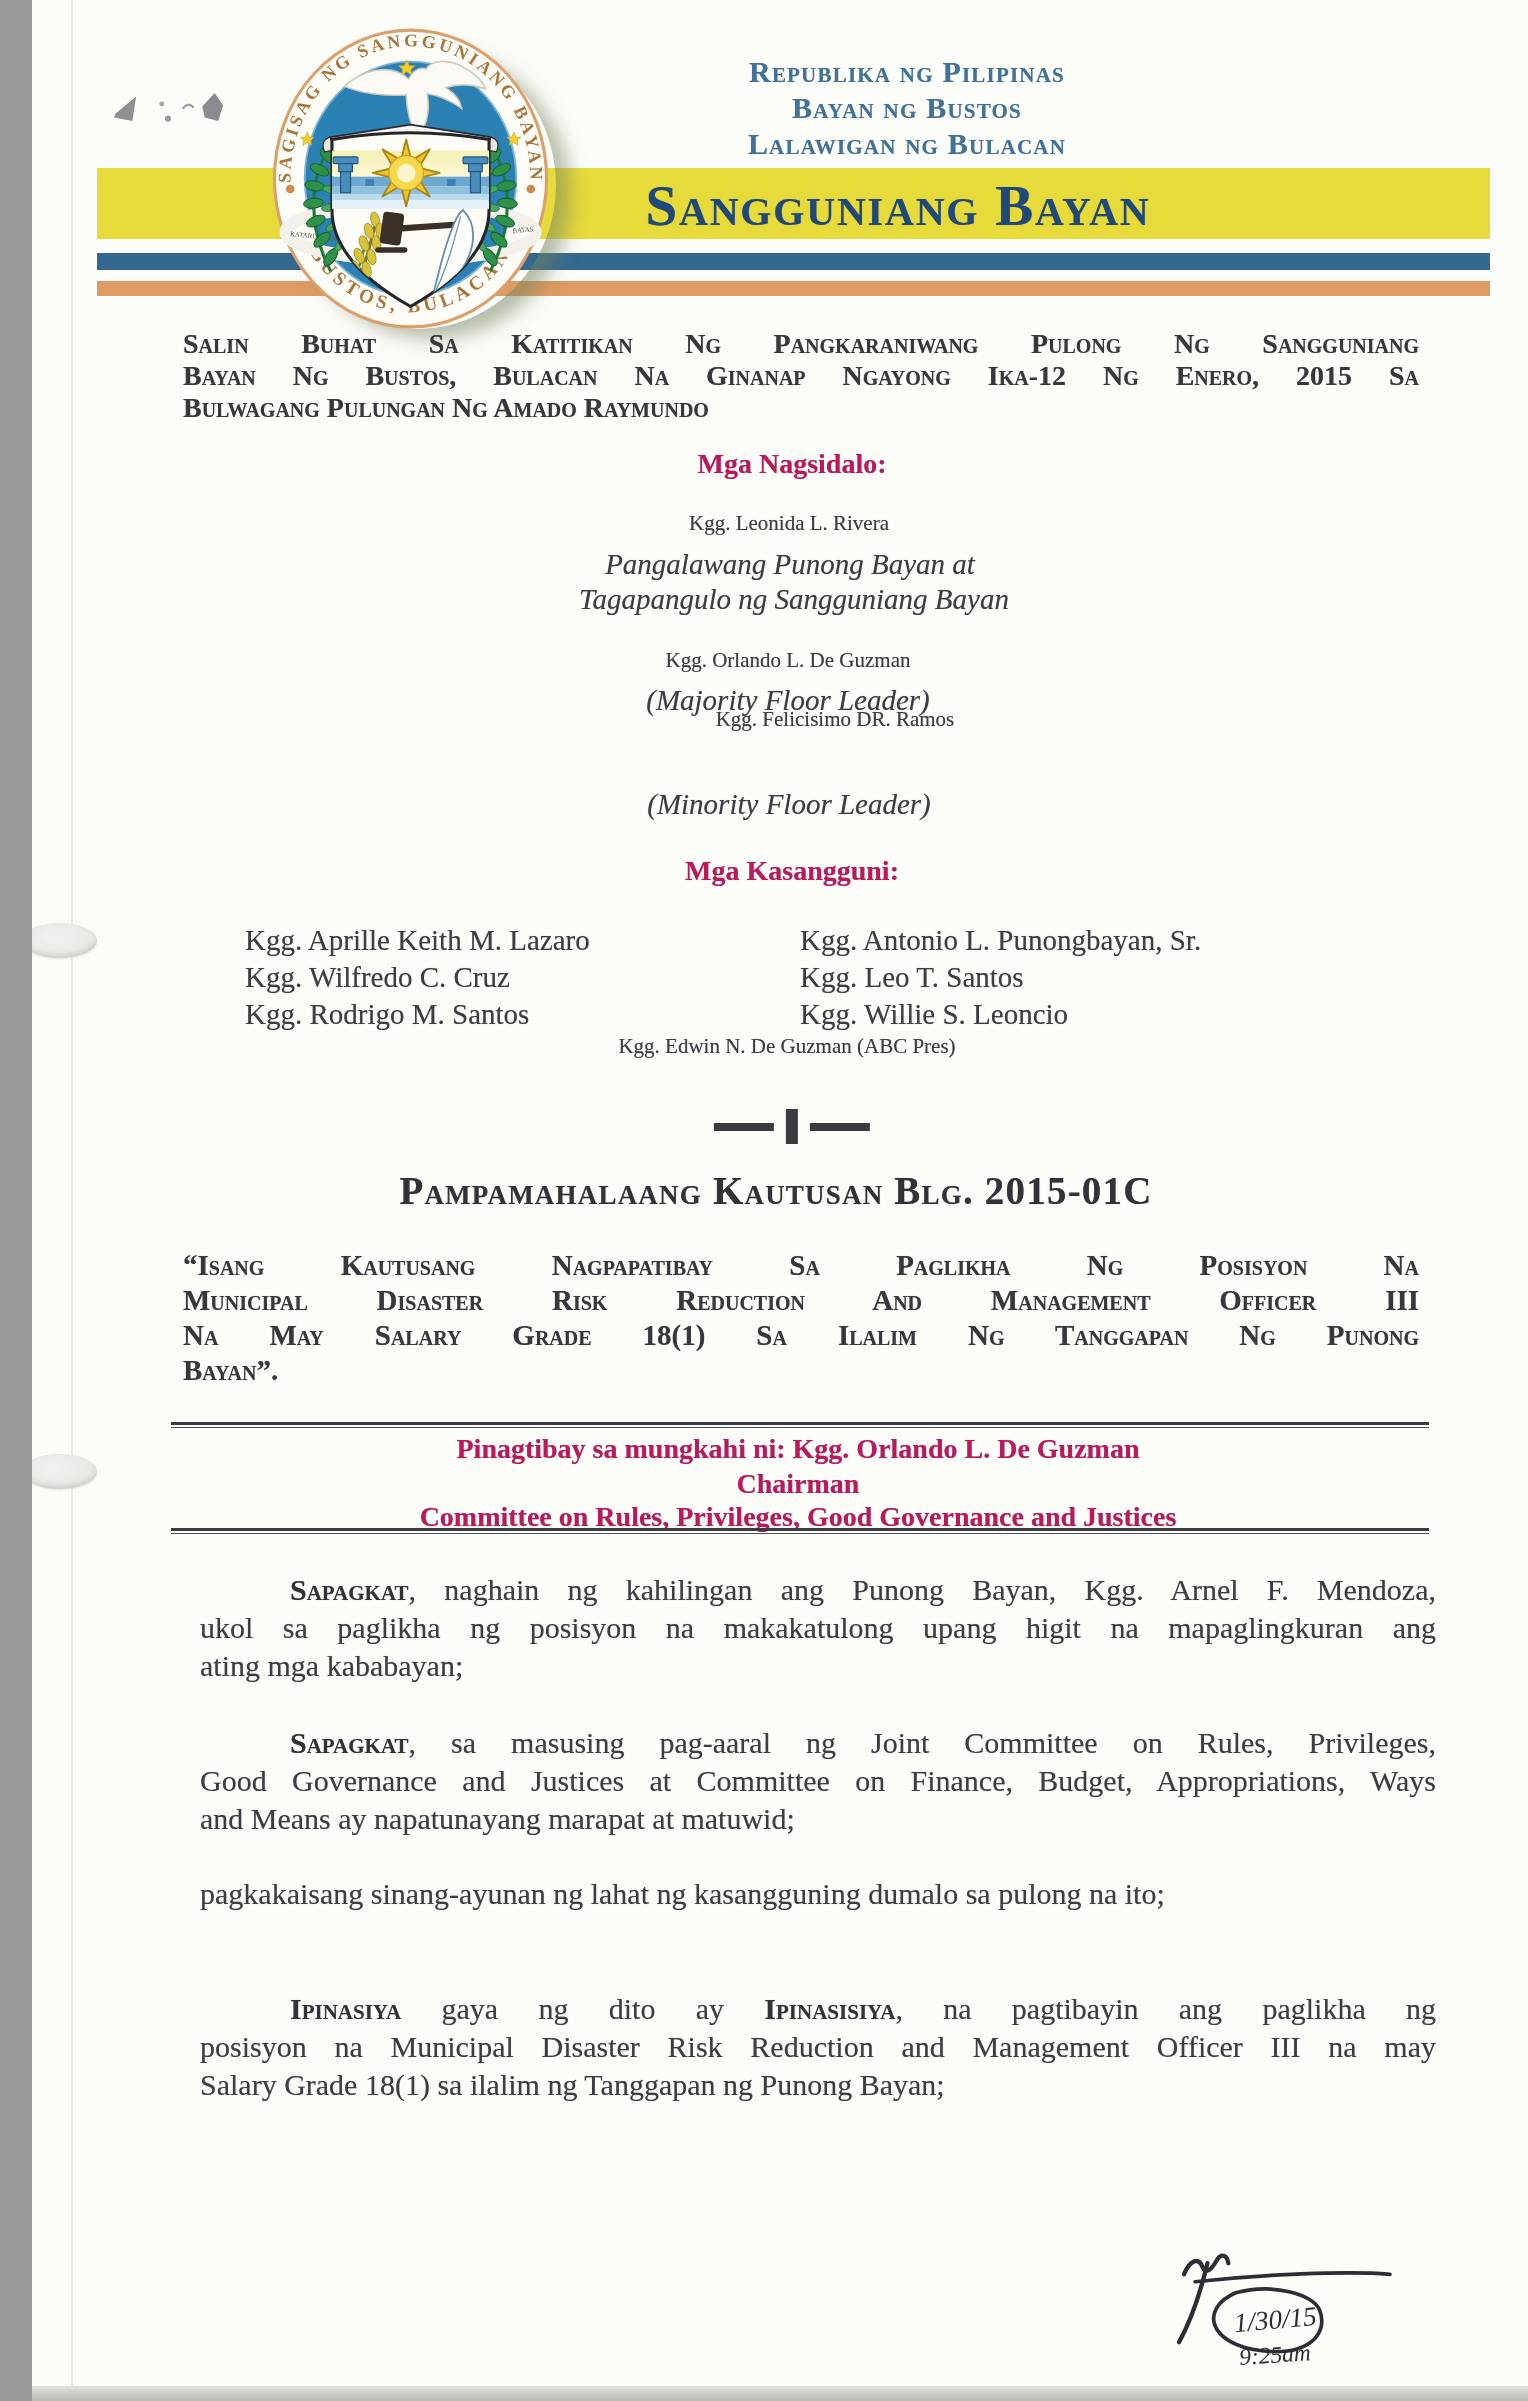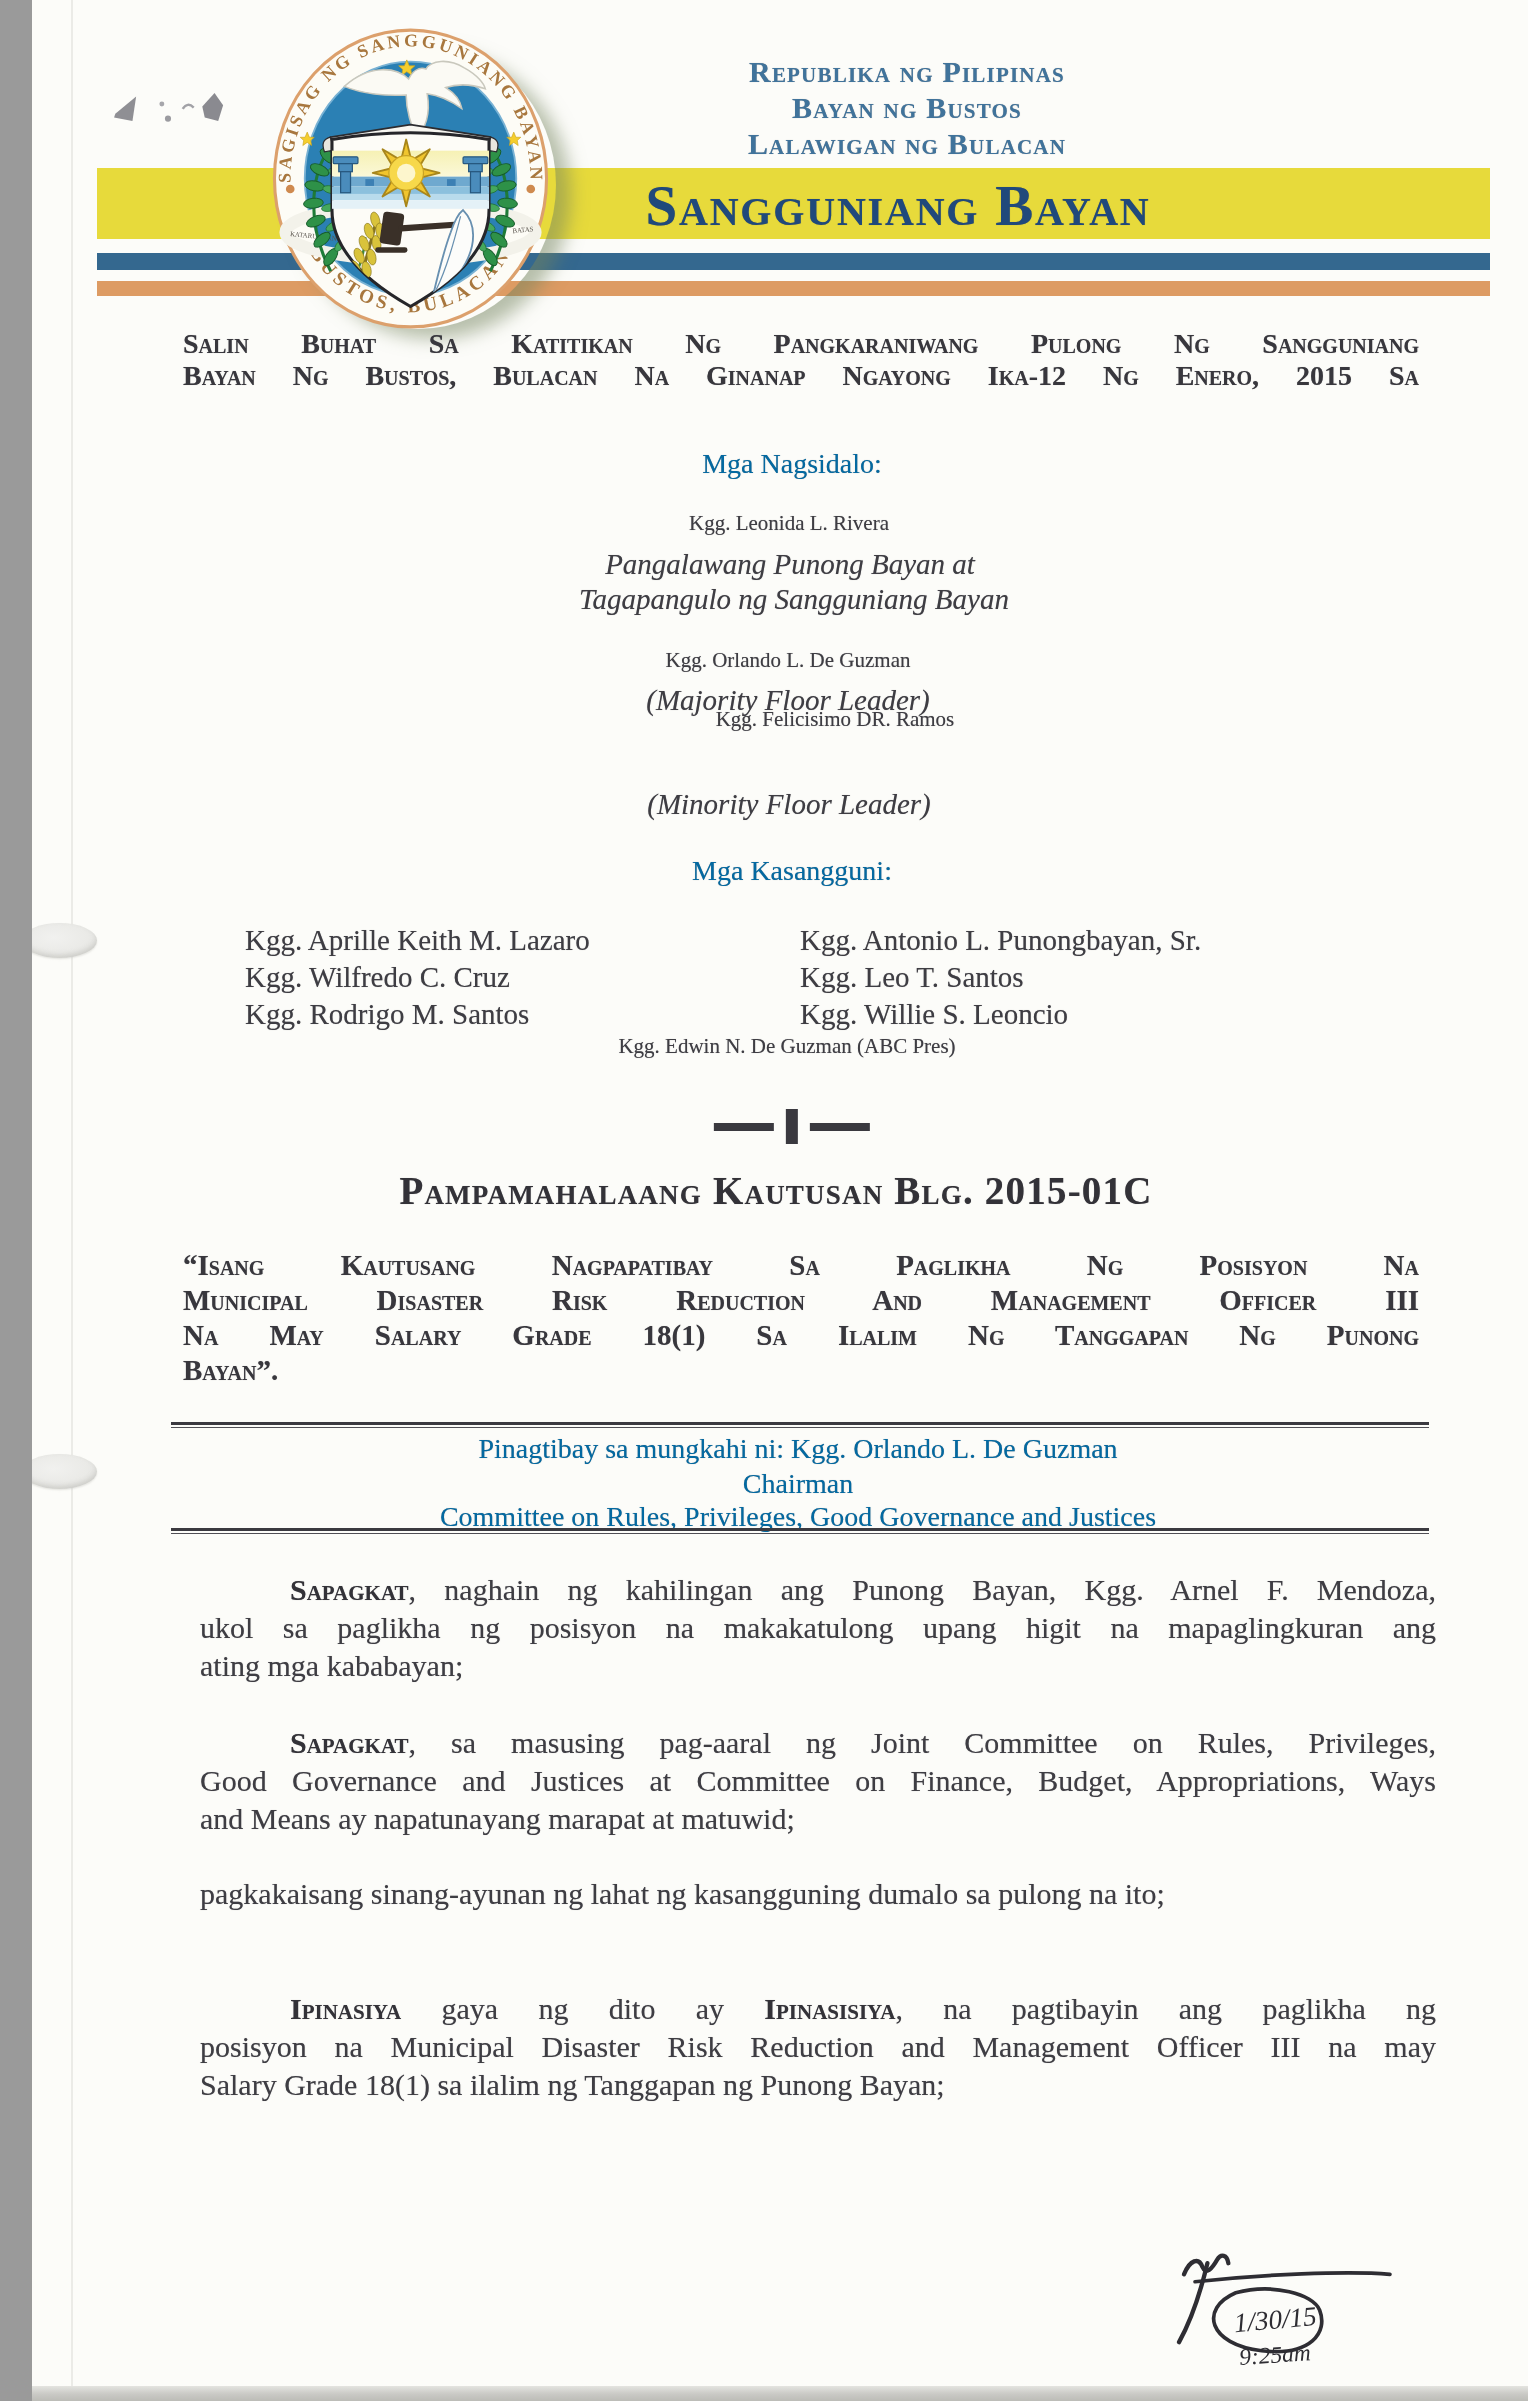--- a/index.html
+++ b/index.html
@@ -26,21 +26,21 @@
   .jl{text-align:justify;text-align-last:justify;}
   .jl.last{text-align-last:left;}
   .preamble{left:151px;top:328px;width:1236px;font-size:28px;line-height:32px;
             font-weight:bold;font-variant:small-caps;color:#38373d;}
   .quote{left:151px;top:1248px;width:1236px;font-size:29px;line-height:35px;
          font-weight:bold;font-variant:small-caps;color:#38373d;}
   .bodypar{left:168px;width:1236px;font-size:30px;line-height:38px;}
   .bodypar b{font-variant:small-caps;color:#333238;}
   .ind{display:inline-block;width:90px;}
 
-  .h-bold{font-size:28px;font-weight:normal;color:#0369a1;}
+  .h-bold{font-size:28px;font-weight:bold;color:#be185d;}
   .name{font-size:21px;}
   .role{font-size:29px;font-style:italic;}
   .col{position:absolute;font-size:29px;line-height:37px;}
   .col-left{left:213px;top:922px;width:530px;}
   .col-right{left:768px;top:922px;width:592px;text-align:left;}
 
   .divider{left:760px;top:1109px;transform:translateX(-50%);display:flex;align-items:center;gap:12.3px;}
   .divider .dash{width:60px;height:8px;background:#3a393f;}
   .divider .mid{width:11.7px;height:35px;background:#3a393f;}
   .ord-title{left:744px;top:1168px;font-size:39px;font-weight:bold;font-variant:small-caps;
@@ -192,20 +192,21 @@
         <path d="M310 296 C332 318 330 352 314 382 C300 408 280 424 262 432 C270 398 278 364 290 332 C296 314 302 302 310 296 Z" fill="#fcfcfa" stroke="#6890b0" stroke-width="3"></path>
         <path d="M306 306 C296 344 284 390 266 426" stroke="#6890b0" stroke-width="2" fill="none"></path>
         <path d="M262 432 l-11 15 l7 2 Z" fill="#333"></path>
       </g>
     </g>
   </svg>
 
   <div class="abs preamble scan">
     <div class="jl">Salin Buhat Sa Katitikan Ng Pangkaraniwang Pulong Ng Sangguniang</div>
     <div class="jl">Bayan Ng Bustos, Bulacan Na Ginanap Ngayong Ika-12 Ng Enero, 2015 Sa</div>
+    <div class="jl last">Bulwagang Pulungan Ng Amado Raymundo</div>
   </div>
 
   <div class="cline h-bold scan" style="left:760px;top:448px">Mga Nagsidalo:</div>
   <div class="cline name scan" style="left:757px;top:511px">Kgg. Leonida L. Rivera</div>
   <div class="cline role scan" style="left:758px;top:548px">Pangalawang Punong Bayan at</div>
   <div class="cline role scan" style="left:762px;top:583px">Tagapangulo ng Sangguniang Bayan</div>
   <div class="cline name scan" style="left:756px;top:648px">Kgg. Orlando L. De Guzman</div>
   <div class="cline role scan" style="left:756px;top:684px">(Majority Floor Leader)</div>
   <div class="cline name scan" style="left:803px;top:707px">Kgg. Felicisimo DR. Ramos</div>
   <div class="cline role scan" style="left:757px;top:788px">(Minority Floor Leader)</div>

